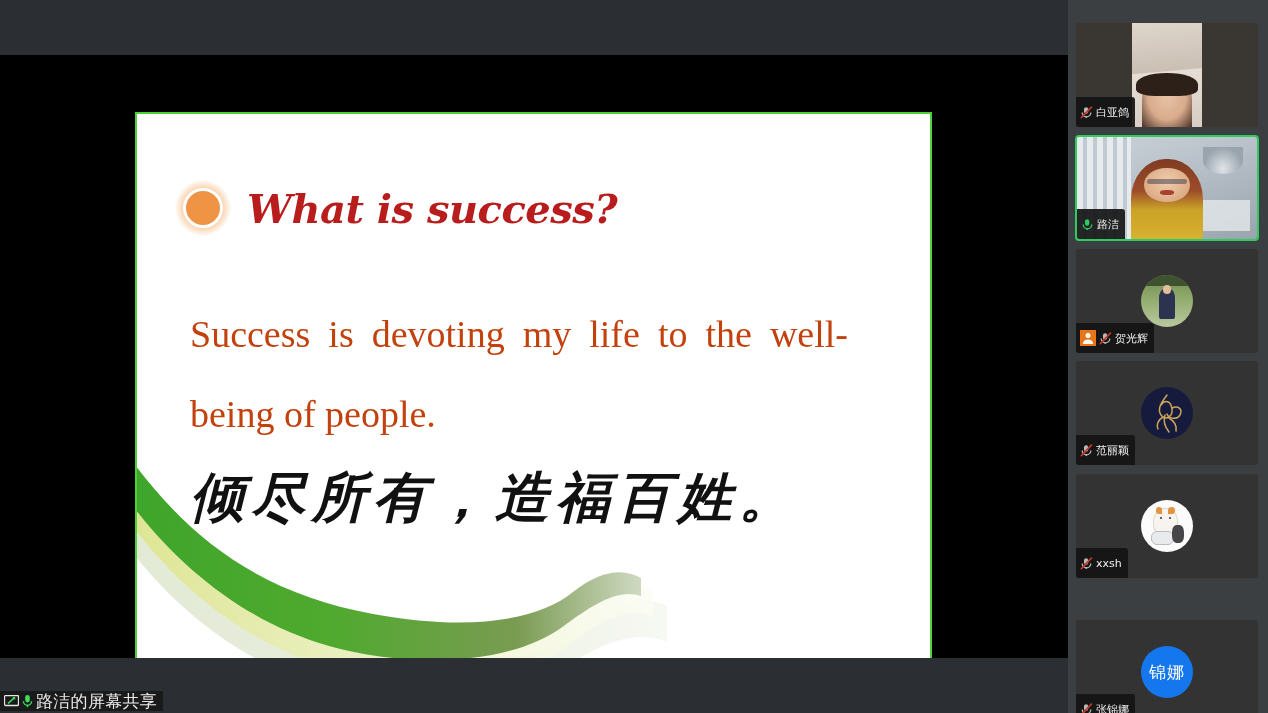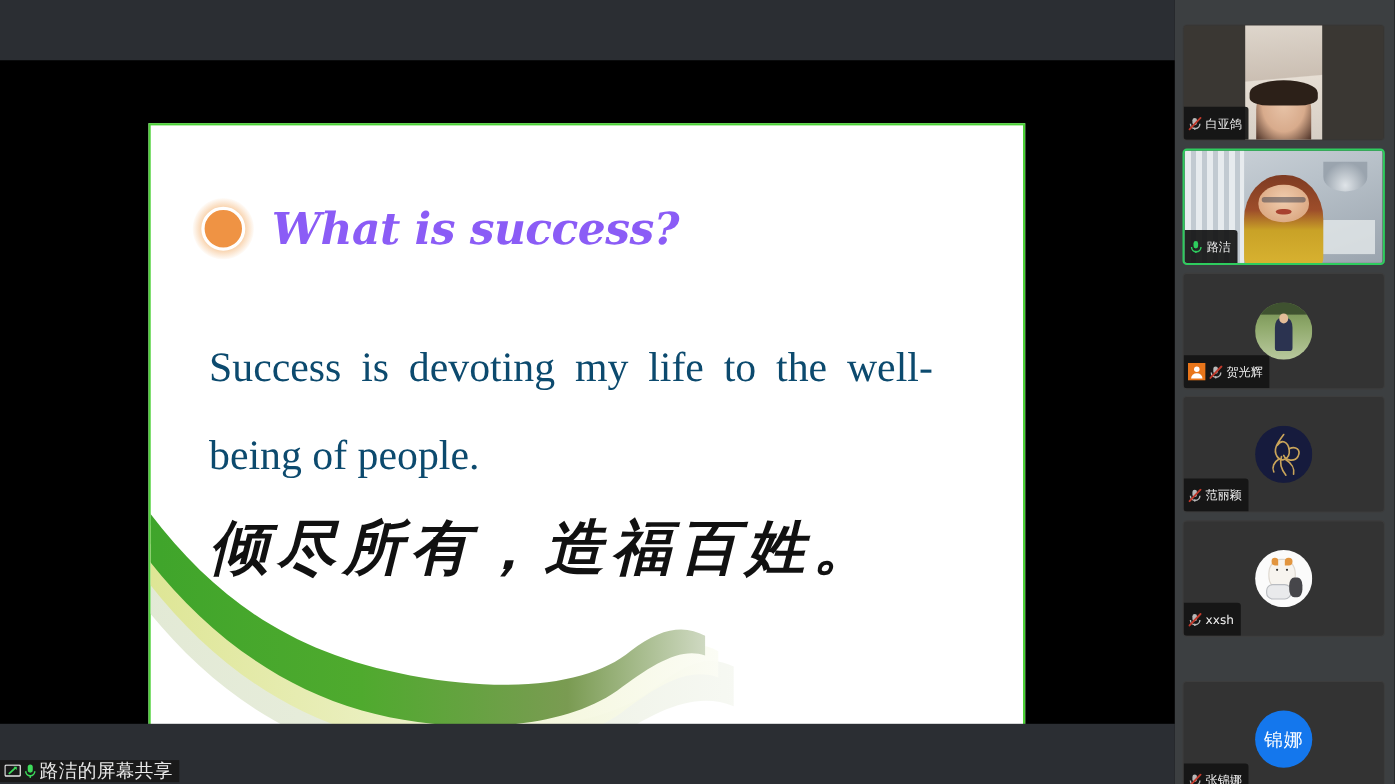--- a/index.html
+++ b/index.html
@@ -31,27 +31,27 @@
             background:linear-gradient(180deg,#5aa832 0%,#3f8f22 60%,#2f6f19 100%);}
 
   
   .title-row{position:absolute;left:38px;top:66px;display:flex;align-items:center;gap:16px;}
   .bullet-wrap{position:relative;width:56px;height:56px;display:flex;align-items:center;justify-content:center;}
   .bullet-glow{position:absolute;left:0;top:0;width:56px;height:56px;border-radius:50%;
      background:radial-gradient(circle,rgba(240,150,60,.85) 0%,rgba(240,150,60,.55) 42%,rgba(240,150,60,0) 72%);}
   .bullet{position:relative;width:40px;height:40px;border-radius:50%;
           background:#ef9344;border:3px solid #ffffff;box-sizing:border-box;}
   .slide-title{font-family:"DejaVu Serif","Liberation Serif",serif;font-style:italic;
-               font-weight:700;font-size:40px;color:#8b5cf6;white-space:nowrap;
+               font-weight:700;font-size:40px;color:#b91c1c;white-space:nowrap;
                letter-spacing:-.5px;}
 
   
   .en-para{position:absolute;left:53px;top:180px;width:658px;
            font-family:"Liberation Serif","DejaVu Serif",serif;
-           color:#0c4a6e;font-size:38px;line-height:80px;text-align:justify;
+           color:#c2410c;font-size:38px;line-height:80px;text-align:justify;
            text-align-last:left;}
 
   
   .cn-line{position:absolute;left:53px;top:348px;width:700px;
            font-family:"DejaVu Sans","Liberation Sans",sans-serif;
            font-weight:700;font-style:italic;font-size:54px;color:#111;
            letter-spacing:7px;white-space:nowrap;}
 
   
   .rail{position:absolute;left:1068px;top:0;width:200px;height:713px;background:#3c3f41;}

